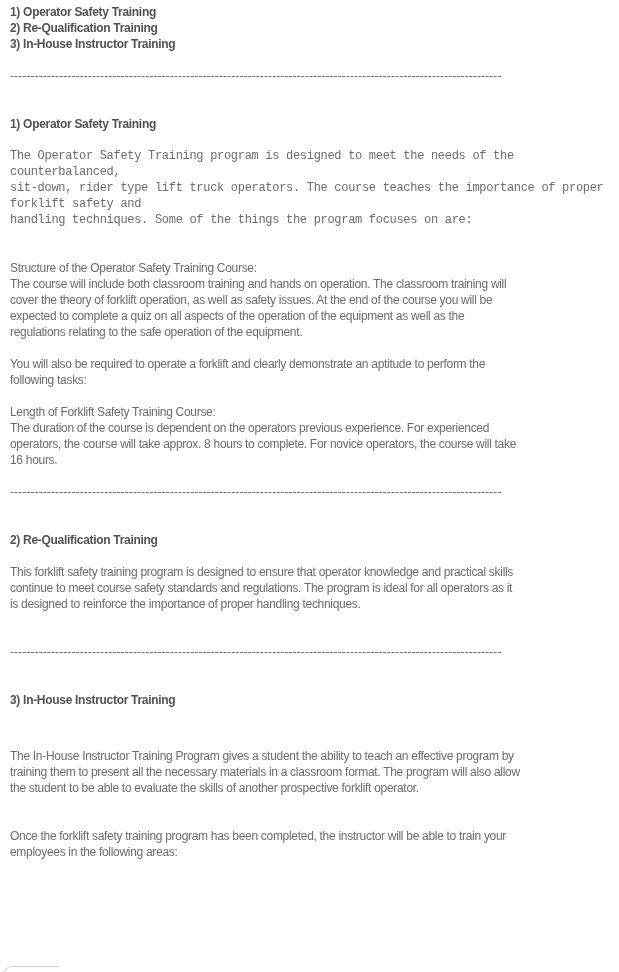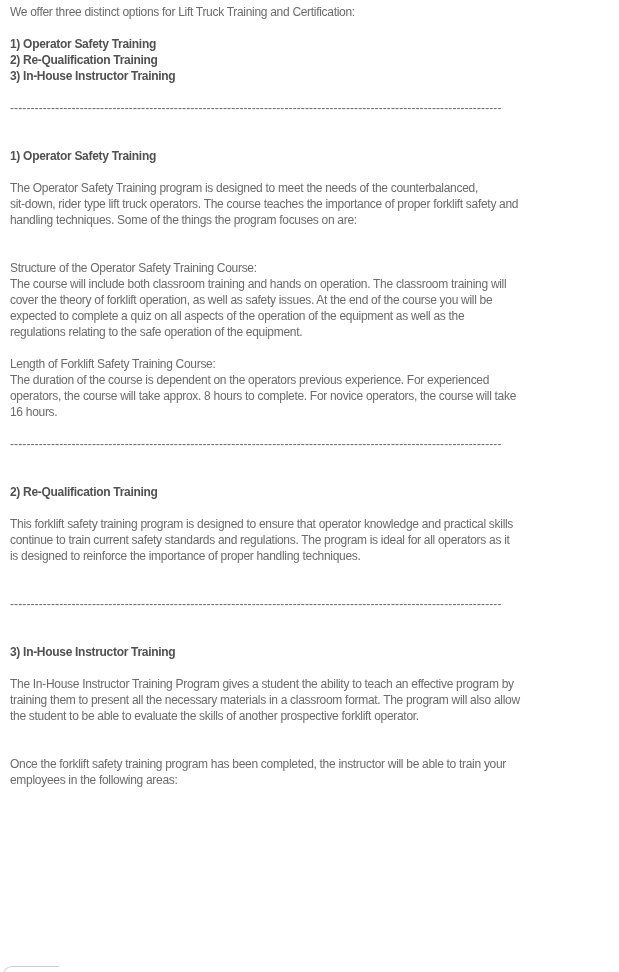--- a/index.html
+++ b/index.html
@@ -52,63 +52,64 @@
     border-top: 1px solid #cfcfcf;
     border-left: 1px solid #cfcfcf;
     border-top-left-radius: 9px;
   }
 </style>
 </head>
 <body>
 
 <div class="doc">
 
-  <div class="block">We offer three distinct options for Lift Truck Training and Certification:</div>
 
   <div class="block bold">1) Operator Safety Training
 2) Re-Qualification Training
 3) In-House Instructor Training</div>
 
   <div class="separator">------------------------------------------------------------------------------------------------------------------------</div>
 
   <div class="block">
     <div class="heading">1) Operator Safety Training</div>
-    <div style="white-space: pre-line;">The Operator Safety Training program is designed to meet the needs of the counterbalanced,
+    <div style="white-space: pre-line; font-family: Liberation Mono, monospace;">The Operator Safety Training program is designed to meet the needs of the counterbalanced,
 sit-down, rider type lift truck operators. The course teaches the importance of proper forklift safety and
 handling techniques. Some of the things the program focuses on are:</div>
   </div>
 
 
   <div class="block">Structure of the Operator Safety Training Course:
 The course will include both classroom training and hands on operation. The classroom training will
 cover the theory of forklift operation, as well as safety issues. At the end of the course you will be
 expected to complete a quiz on all aspects of the operation of the equipment as well as the
 regulations relating to the safe operation of the equipment.</div>
 
+  <div class="block">You will also be required to operate a forklift and clearly demonstrate an aptitude to perform the
+following tasks:</div>
 
 
   <div class="block">Length of Forklift Safety Training Course:
 The duration of the course is dependent on the operators previous experience. For experienced
 operators, the course will take approx. 8 hours to complete. For novice operators, the course will take
 16 hours.</div>
 
   <div class="separator">------------------------------------------------------------------------------------------------------------------------</div>
 
   <div class="block">
     <div class="heading">2) Re-Qualification Training</div>
     <div style="white-space: pre-line;">This forklift safety training program is designed to ensure that operator knowledge and practical skills
-continue to train current safety standards and regulations. The program is ideal for all operators as it
+continue to meet course safety standards and regulations. The program is ideal for all operators as it
 is designed to reinforce the importance of proper handling techniques.</div>
   </div>
 
   <div class="separator">------------------------------------------------------------------------------------------------------------------------</div>
 
   <div class="block">
     <div class="heading">3) In-House Instructor Training</div>
-    <div style="white-space: pre-line;">The In-House Instructor Training Program gives a student the ability to teach an effective program by
+    <div style="white-space: pre-line; margin-top: 24px;">The In-House Instructor Training Program gives a student the ability to teach an effective program by
 training them to present all the necessary materials in a classroom format. The program will also allow
 the student to be able to evaluate the skills of another prospective forklift operator.</div>
   </div>
 
   <div class="block">Once the forklift safety training program has been completed, the instructor will be able to train your
 employees in the following areas:</div>
 
 </div>
 
 <div class="cutoff-corner"></div>

